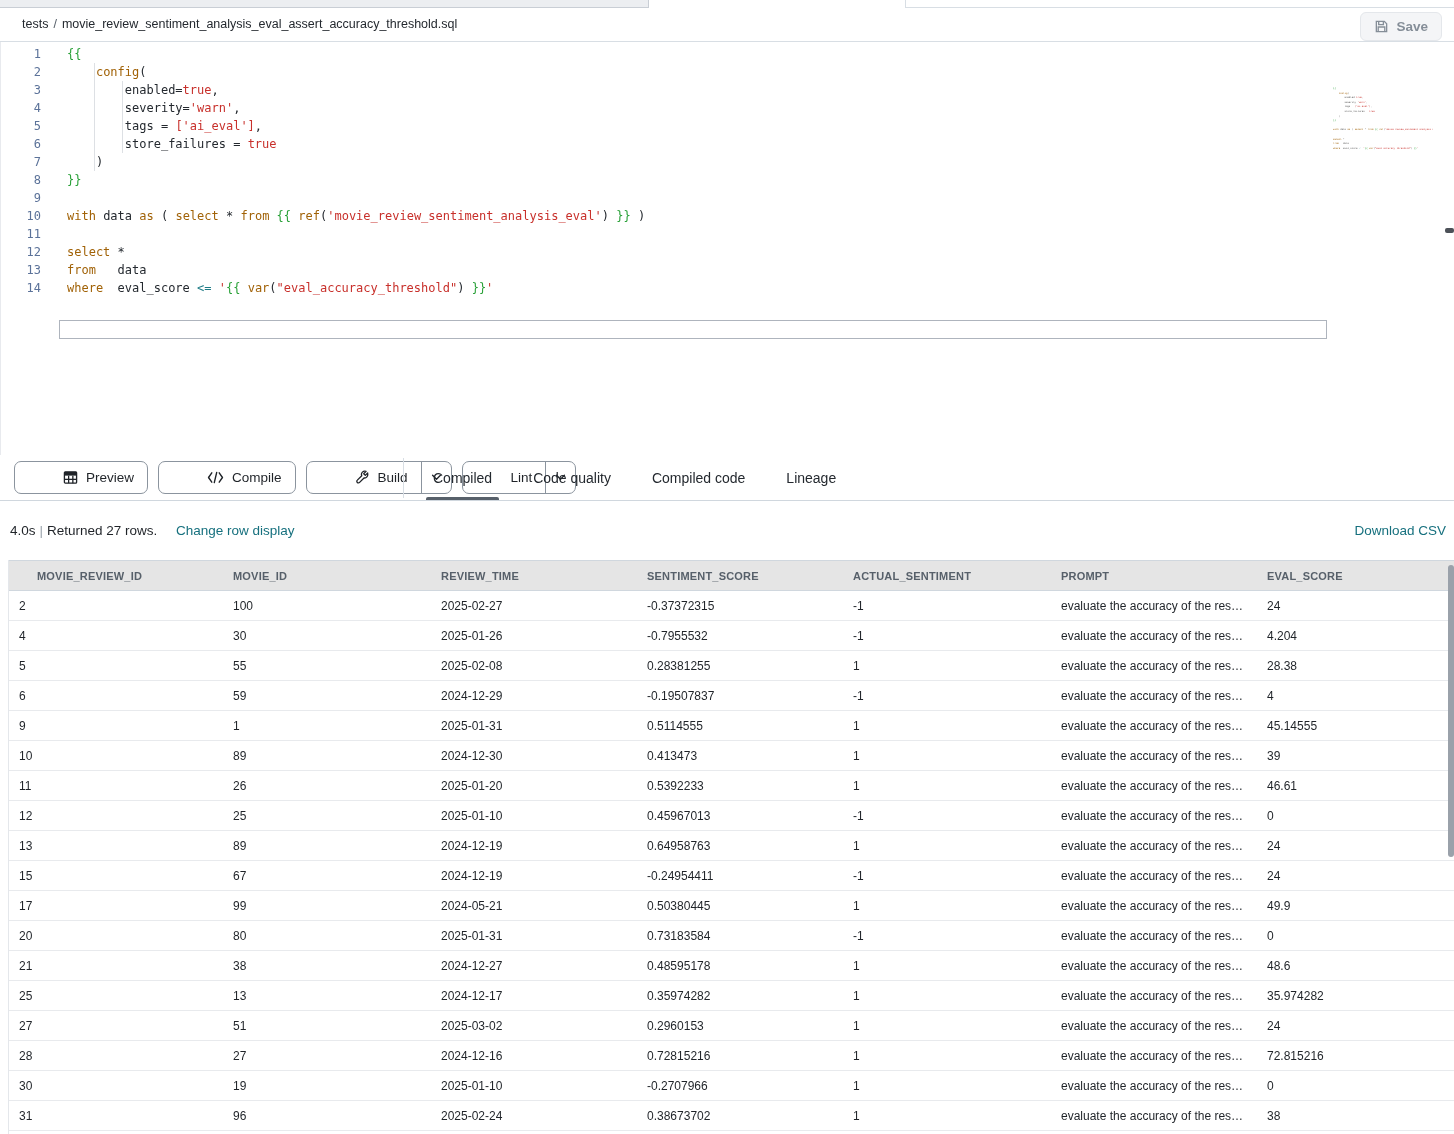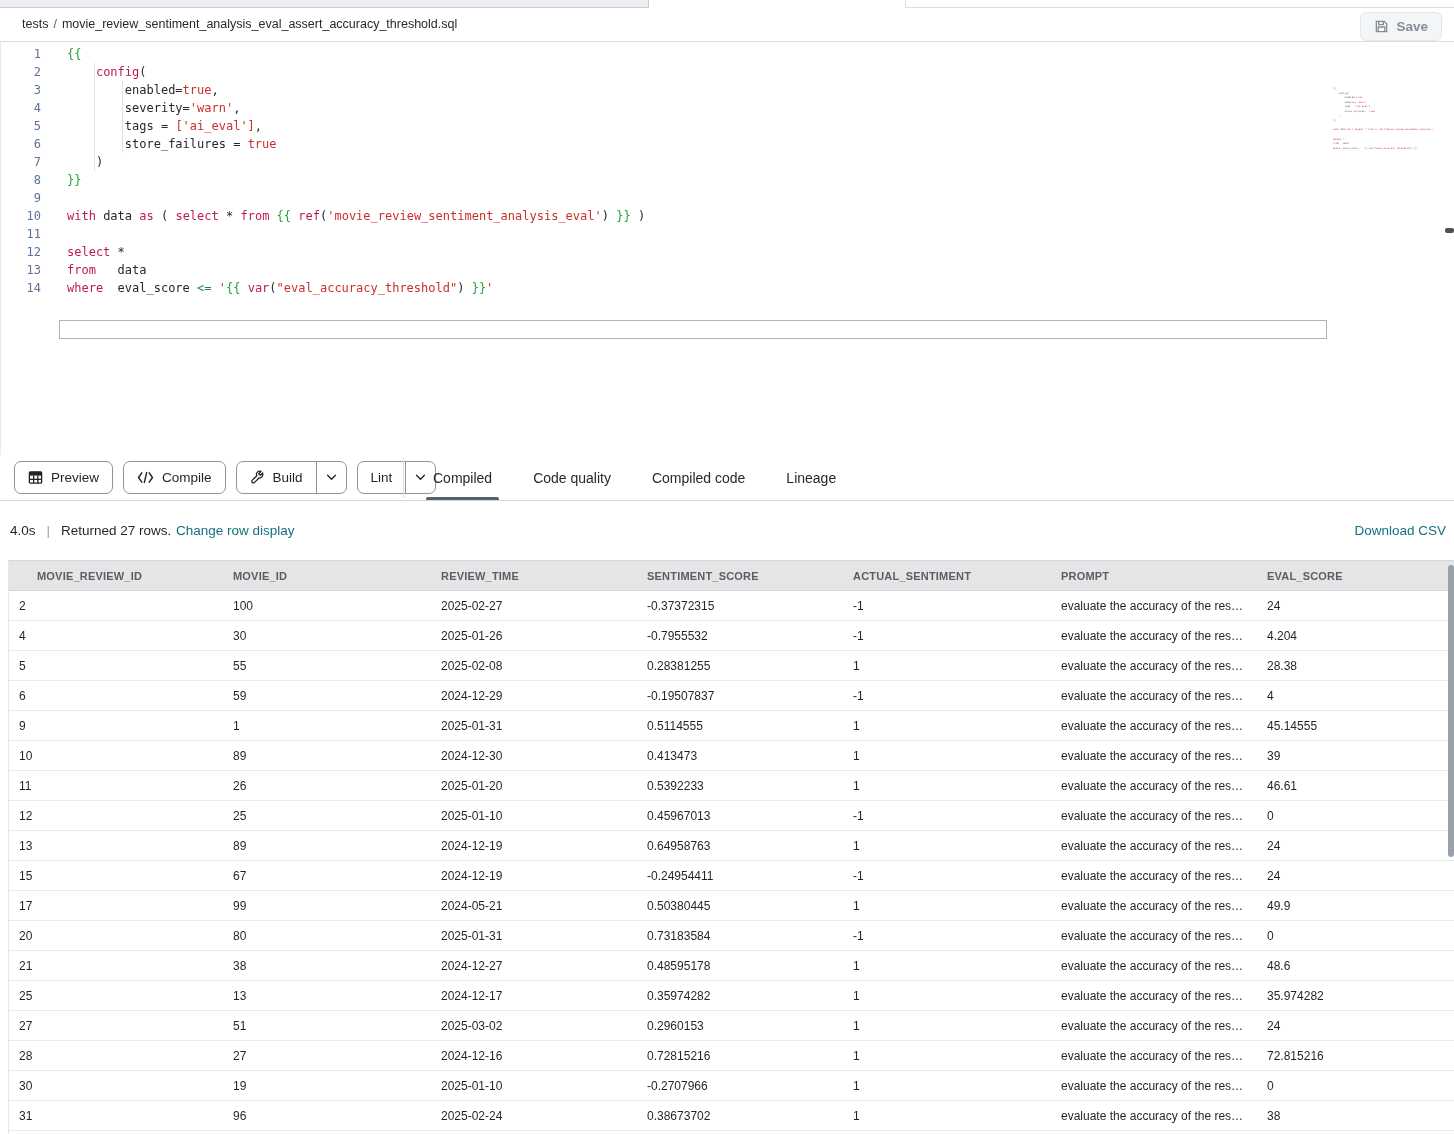--- a/index.html
+++ b/index.html
@@ -25,57 +25,57 @@
   .save-btn svg { display:block; }
 
   
   .editor { position:absolute; top:42px; left:0; width:1454px; height:413px;
             background:#fff; border-left:1px solid #e8eaee;
             font-family:"DejaVu Sans Mono", monospace; font-size:12px; }
   .code-line { position:relative; height:18px; line-height:18px; white-space:pre; }
   .code-lines { position:absolute; top:3px; left:0; right:0; }
   .ln { display:inline-block; width:40px; text-align:right; color:#5b7299; user-select:none; }
   .lc { position:absolute; left:66px; top:0; white-space:pre; }
-  .tok-k { color:#be185d;margin-top:34px; }
+  .tok-k { color:#a16207;margin-top:34px; }
   .tok-s { color:#c8302b; }
   .tok-b { color:#28a037; }
   .tok-o { color:#1d7a85; }
   .tok-p { color:#24292f; }
   .guide { position:absolute; width:1px; background:#dde0e4; }
   .active-line-box { position:absolute; left:58px; top:278px; width:1268px; height:19px;
                      border:1px solid #aeb4bd; pointer-events:none; }
   .minimap { position:absolute; top:45px; left:1332px; width:100px; height:75px;
              font-family:"DejaVu Sans Mono", monospace; font-size:2.4px; line-height:4.6px;
              white-space:pre; overflow:hidden; }
   .minimap .tok-p { color:#555; }
   .editor-scroll-dash { position:absolute; top:186px; left:1444px; width:9px; height:5px;
                         background:#4c5158; border-radius:2px; }
 
   
   .toolbar { position:absolute; top:455px; left:0; width:1454px; height:46px;
              background:#fff; border-bottom:1px solid #d0d7de; }
   .btn-row { position:absolute; left:14px; top:6px; display:flex; gap:10px; }
   .btn { display:flex; align-items:center; height:33px; border:1px solid #8b949e;
          border-radius:7px; background:#fff; color:#1f2328; font-size:13.5px;
-         font-weight:500; cursor:pointer; }
+         font-weight:500; cursor:pointer;padding-left:35px; }
   .btn .btn-main { display:flex; align-items:center; gap:8px; padding:0 13px; height:100%; }
   .btn .btn-caret { display:flex; align-items:center; justify-content:center;
                     width:30px; height:100%; border-left:1px solid #8b949e; }
   .btn svg { display:block; }
   .toolbar-divider { position:absolute; left:403px; top:3px; width:1px; height:40px; background:#d8dee4; }
   .tabs { position:absolute; left:433px; top:0; height:45px; display:flex; gap:41px; align-items:center; }
   .tab { position:relative; height:45px; display:flex; align-items:center;
          font-size:14px; color:#24292f; cursor:pointer; }
   .tab.active { font-weight:500; }
   .tab.active::after { content:""; position:absolute; left:-7px; right:-7px; bottom:0;
                        height:3px; background:#57606a; border-radius:2px 2px 0 0; }
 
   
   .status-row { position:absolute; top:501px; left:0; width:1454px; height:59px; background:#fff; }
-  .status-left { position:absolute; left:10px; top:22px; font-size:13.5px; color:#1f2328; display:flex; gap:11px; }
+  .status-left { position:absolute; left:10px; top:22px; font-size:13.5px; color:#1f2328; display:flex; gap:4px; }
   .status-left .pipe { color:#9aa2ab; }
   .link { color:#16707e; cursor:pointer; }
   .change-link { position:absolute; left:176px; top:22px; font-size:13.5px; }
   .download-link { position:absolute; right:8px; top:22px; font-size:13.5px; }
 
   
   .table-wrap { position:absolute; top:560px; left:8px; width:1446px; height:574px;
                 border-left:1px solid #e4e7eb; overflow:hidden; background:#fff; }
   table { border-collapse:collapse; table-layout:fixed; width:1446px; }
   th, td { text-align:left; overflow:hidden; white-space:nowrap; }

